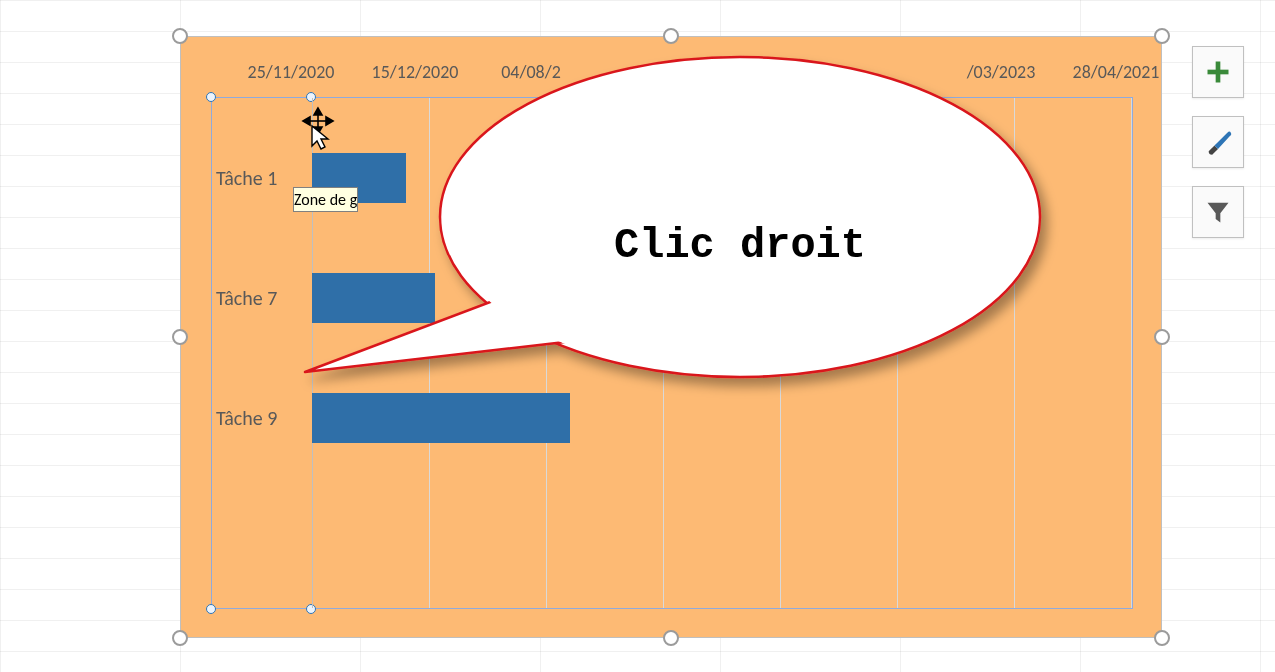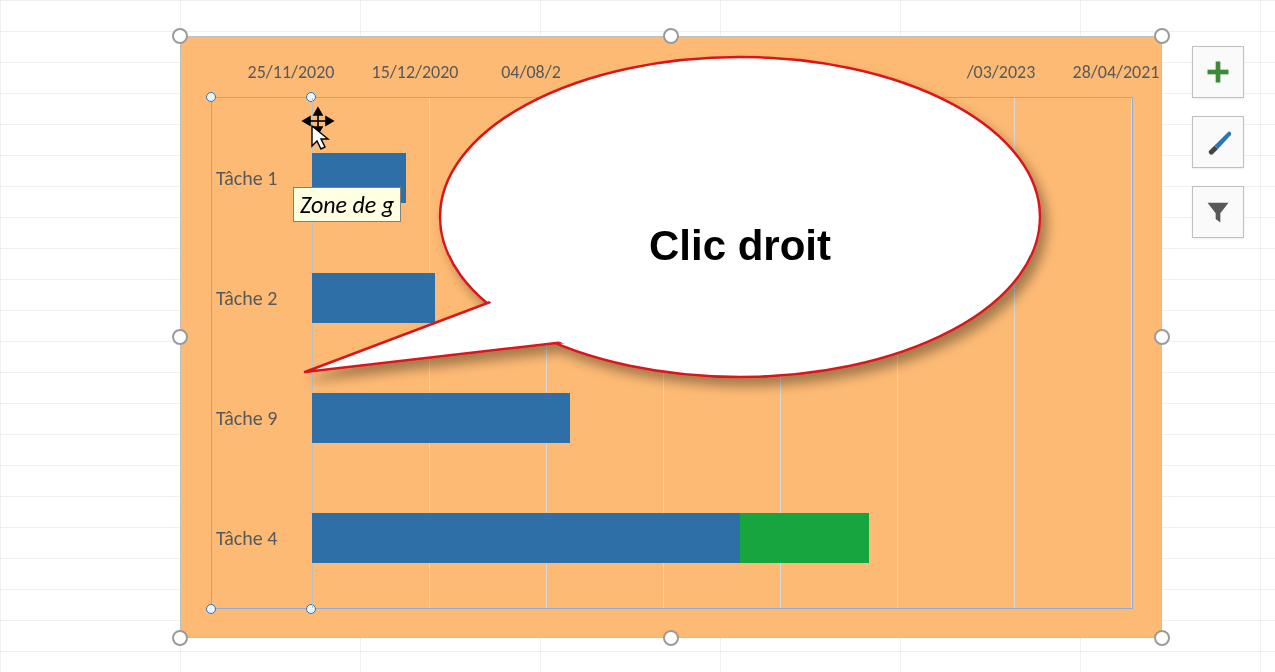--- a/index.html
+++ b/index.html
@@ -136,43 +136,42 @@
     height: 100%;
   }
   .seg.blue  { background: #2f6fa8; }
   .seg.green { background: #16a53f; }
 
   
   .tooltip {
     position: absolute;
     background: #ffffe1;
     border: 1px solid #808080;
-    font-size: 24px;
+    font-size: 16px;
     color: #000;
-    padding: 2px 6px;
+    padding: 2px 0;
     white-space: nowrap;
-    font-style: italic;
   }
 
   
   .callout-wrap {
     position: absolute;
     left: 415px;
     top: 42px;
     width: 650px;
     height: 390px;
     pointer-events: none;
   }
   .callout-wrap svg { width: 100%; height: 100%; overflow: visible; }
   .callout-text {
     position: absolute;
     left: 50%;
     top: 180px;
     transform: translateX(-50%);
-    font-family: Liberation Sans, sans-serif;
+    font-family: Liberation Mono, monospace;
     font-size: 42px;
     font-weight: 700;
     color: #000;
     white-space: nowrap;
   }
 
   
   .cursor {
     position: absolute;
     left: 298px;
@@ -247,40 +246,33 @@
     <div class="baseline"></div>
 
     <div class="row" style="top:55px">
       <span class="cat-label">Tâche 1</span>
       <div class="bar">
         <span class="seg blue" style="left:0; width:94px"></span>
       </div>
     </div>
 
     <div class="row" style="top:175px">
-      <span class="cat-label">Tâche 2</span>
+      <span class="cat-label">Tâche 7</span>
       <div class="bar">
         <span class="seg blue" style="left:0; width:123px"></span>
       </div>
     </div>
 
     <div class="row" style="top:295px">
       <span class="cat-label">Tâche 9</span>
       <div class="bar">
         <span class="seg blue" style="left:0; width:258px"></span>
       </div>
     </div>
 
-    <div class="row" style="top:415px">
-      <span class="cat-label">Tâche 4</span>
-      <div class="bar">
-        <span class="seg blue" style="left:0;     width:428px"></span>
-        <span class="seg green" style="left:428px; width:129px"></span>
-      </div>
-    </div>
   </div>
 
   <div class="tooltip" style="left:112px; top:150px">Zone de g</div>
 </div>
 
 <div class="cursor">
   <svg viewBox="0 0 40 50">
 
     <g stroke="#000" stroke-width="1.6" fill="#000">
       <line x1="20" y1="4" x2="20" y2="22"></line>

